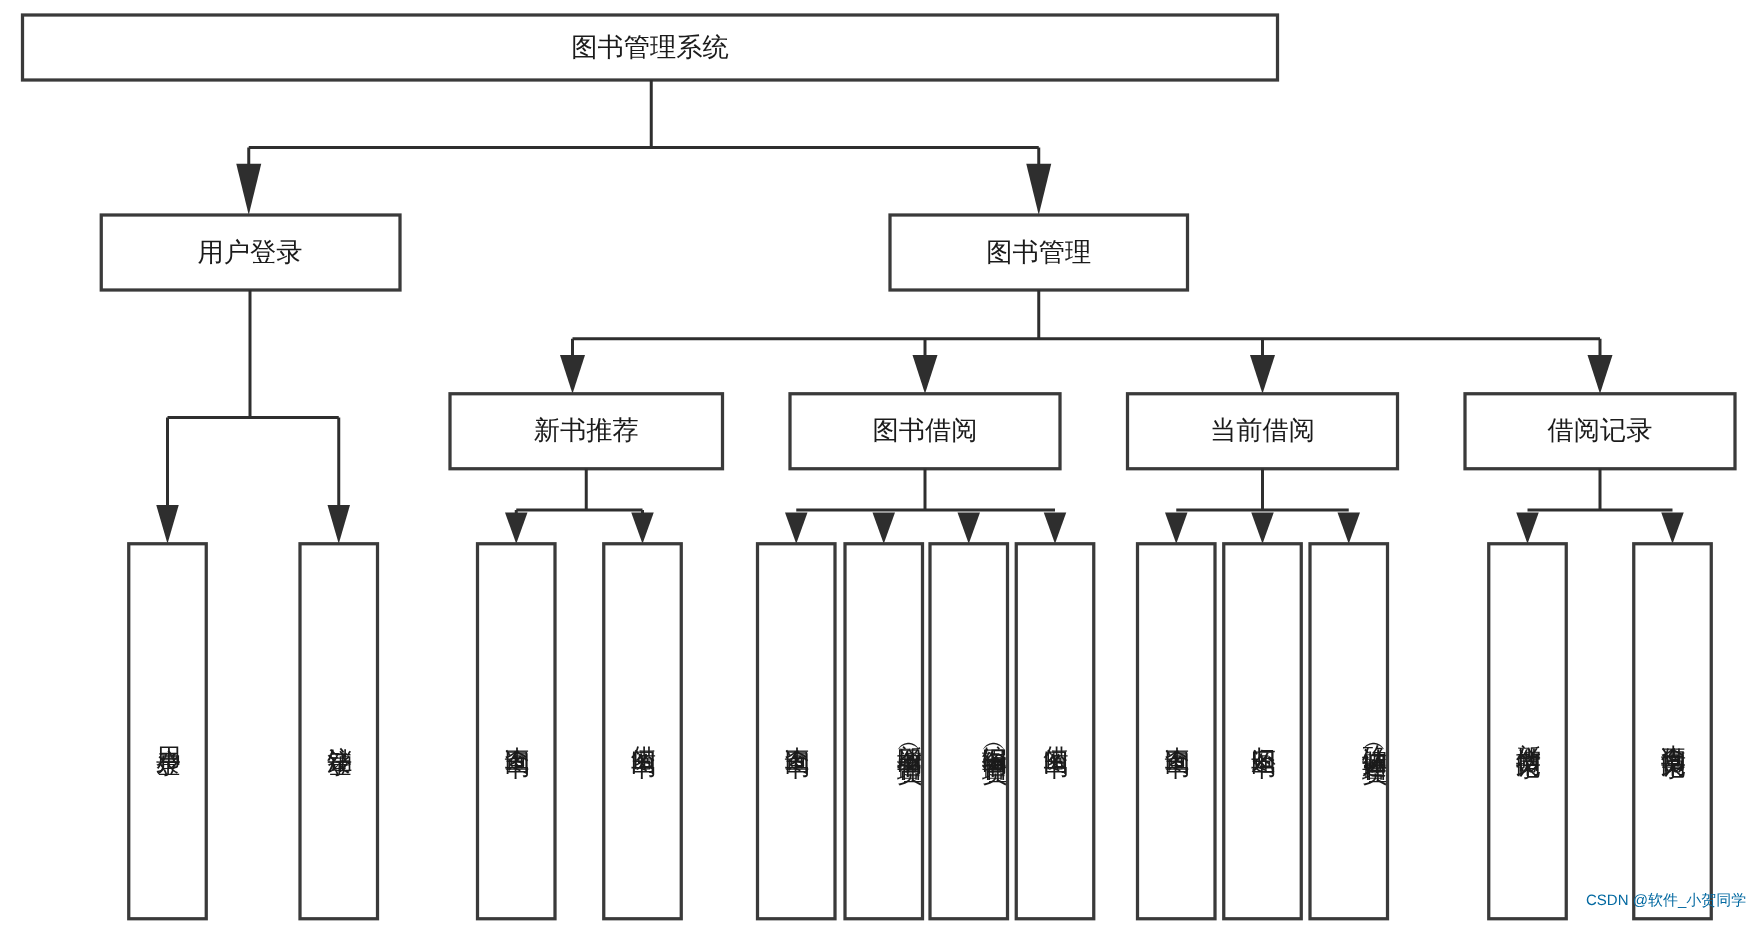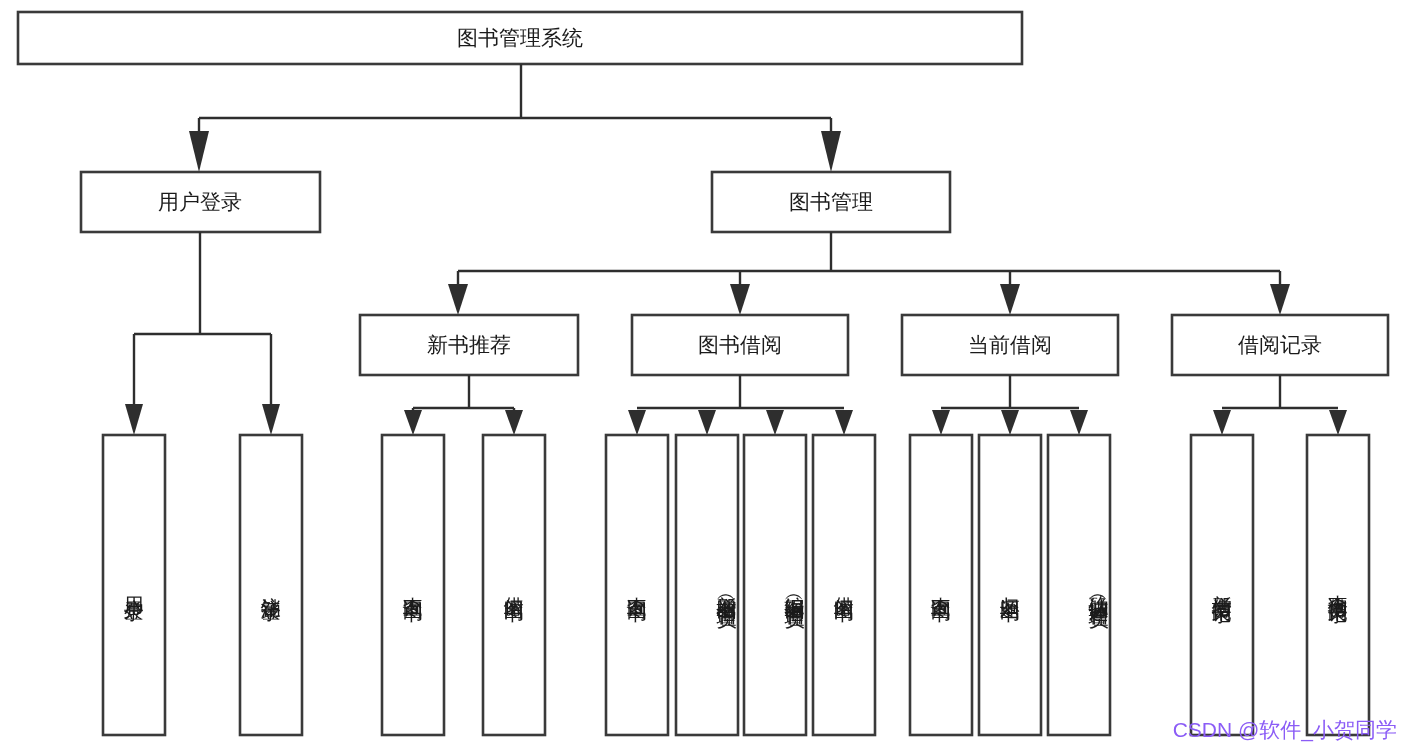--- a/index.html
+++ b/index.html
@@ -66,24 +66,24 @@
     display: flex;
     align-items: center;
     justify-content: center;
     text-align: center;
     white-space: nowrap;
     pointer-events: none;
   }
   .watermark {
     position: absolute;
     right: 8px;
-    bottom: 3px;
-    font-family: "Liberation Sans", "DejaVu Sans", sans-serif;
-    font-size: 21px;
-    color: #8b5cf6;
+    bottom: 18px;
+    font-family: "Liberation Sans", "DejaVu Sans", sans-serif;
+    font-size: 12px;
+    color: #0369a1;
     white-space: nowrap;
   }
 </style>
 </head>
 <body>
 
 <div id="diagram-root">
 
   <svg class="diagram-canvas" viewBox="0 0 1405 747" xmlns="http://www.w3.org/2000/svg">
 

